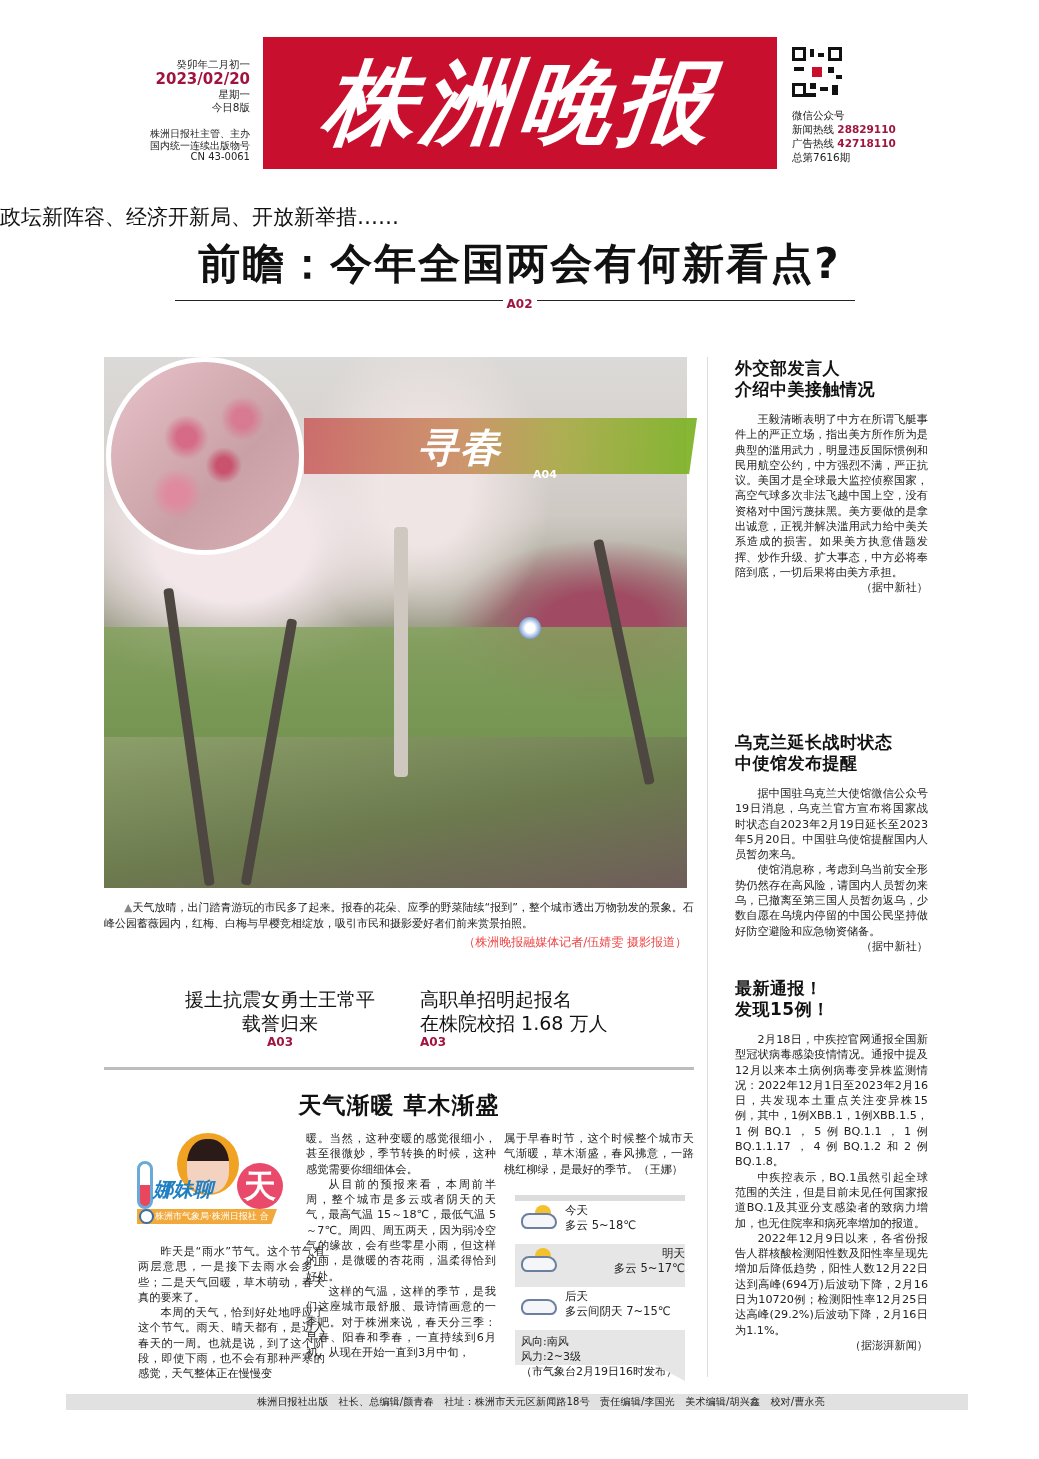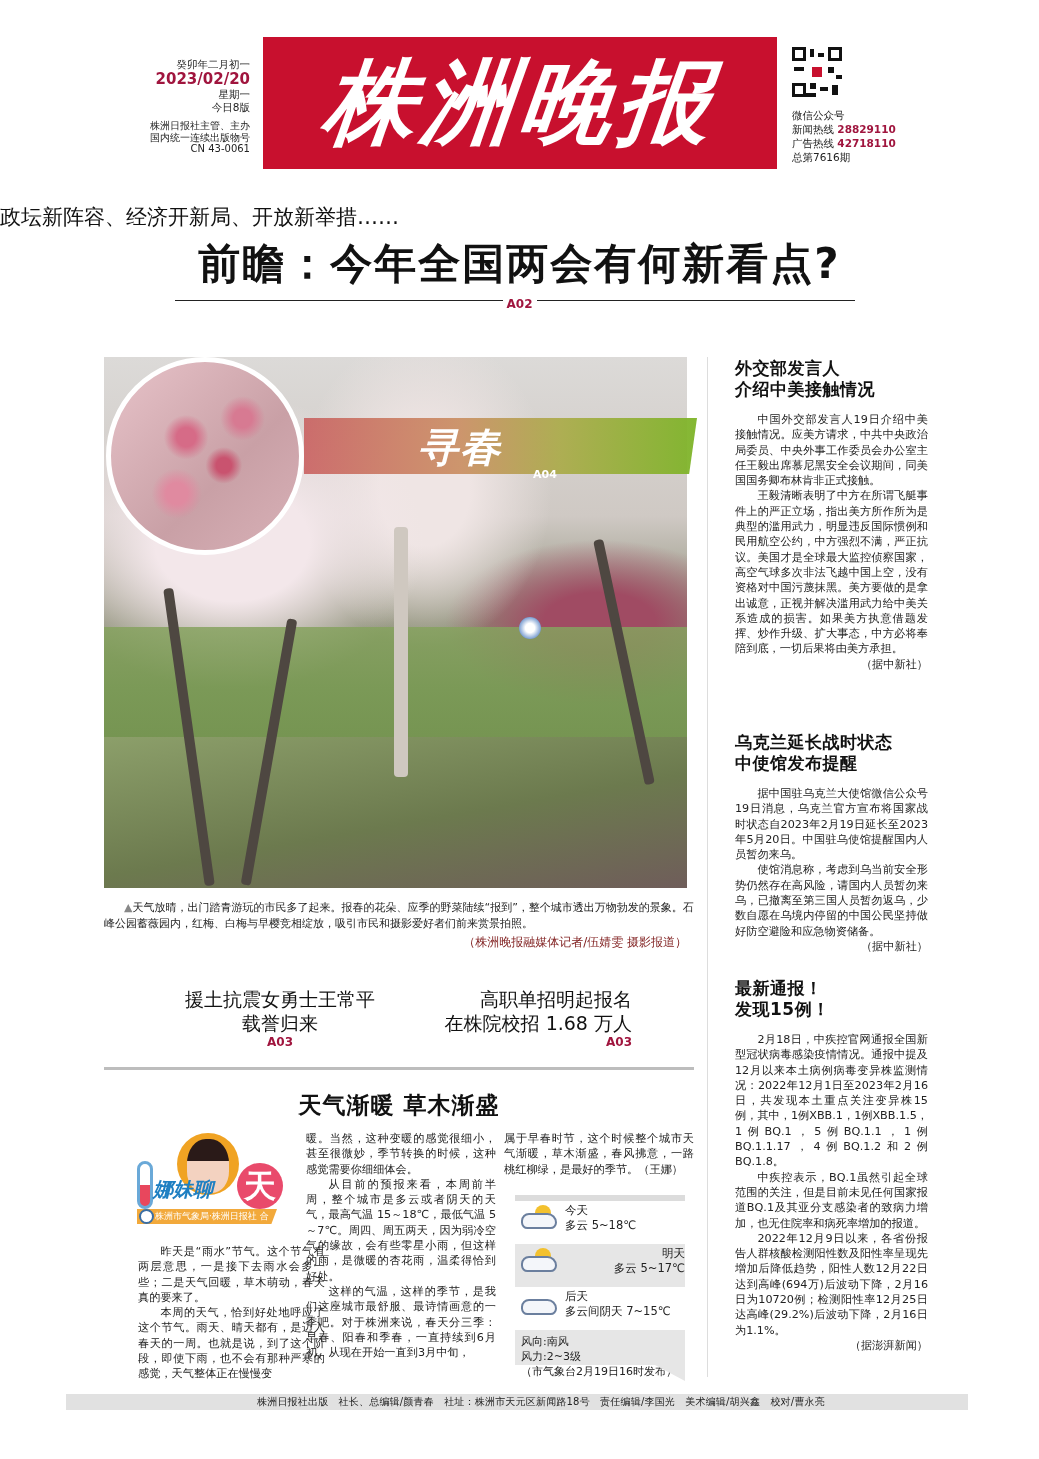--- a/index.html
+++ b/index.html
@@ -5,21 +5,21 @@
   * { box-sizing: border-box; margin: 0; padding: 0; }
   body {
     width: 1039px; height: 1459px; background: #ffffff; position: relative;
     font-family: "DejaVu Sans", "Liberation Sans", sans-serif; color: #111; overflow: hidden;
   }
   .abs { position: absolute; }
 
   
   .left-info { left: 130px; top: 58px; width: 120px; text-align: right; font-size: 10.5px; line-height: 13px; color: #222; }
   .left-info .date { font-size: 15px; font-weight: bold; color: #a0153e; line-height: 17px; }
-  .left-info .pub { margin-top: 6px; font-size: 10px; line-height: 11.5px; text-align: right; }
+  .left-info .pub { margin-top: 14px; font-size: 10px; line-height: 11.5px; text-align: right; }
   .masthead { left: 263px; top: 37px; width: 514px; height: 132px; background: #c8102e; display: flex; align-items: center; justify-content: center; }
   .masthead span { color: #fff; font-family: "DejaVu Serif", serif; font-weight: bold; font-size: 92px; letter-spacing: 6px; font-style: italic; transform: skewX(-6deg); }
   .qr-box { left: 792px; top: 47px; width: 50px; height: 50px; position: absolute; background: #fff; }
   .qr-box .cell { position: absolute; background: #111; }
   .right-info { left: 792px; top: 108px; width: 130px; font-size: 10.5px; line-height: 14px; color: #222; }
   .right-info .hot { color: #a0153e; font-weight: bold; }
 
   
   .kicker { left: 0; width: 1039px; top: 203px; font-size: 21px; color: #111; }
   .headline { left: 0; width: 1039px; top: 236px; text-align: center; font-size: 42px; font-weight: bold; letter-spacing: 2px; }
@@ -48,25 +48,25 @@
       linear-gradient(135deg,#e7c3c9,#c9a0a6 60%,#d8b1b7);
   }
   .banner { left: 304px; top: 418px; width: 393px; height: 56px;
     background: linear-gradient(90deg, rgba(200,90,90,.85) 0%, rgba(201,141,96,.9) 40%, rgba(170,170,70,.9) 65%, rgba(125,180,40,.95) 100%);
     clip-path: polygon(0 0, 100% 0, 98% 100%, 0 100%); }
   .banner-title { left: 418px; top: 420px; font-size: 40px; font-weight: bold; font-style: italic; color: #fff; letter-spacing: 2px; text-align: right; }
   .banner-ref { left: 533px; top: 457px; font-size: 11px; font-weight: bold; color: #fff; margin-top: 11px; }
 
   .caption { left: 104px; top: 900px; width: 590px; font-size: 11px; line-height: 16px; color: #222; text-indent: 20px; }
   .caption .tri { color: #888; }
-  .credit { left: 104px; top: 934px; width: 583px; text-align: right; font-size: 12px; color: #7f1d1d; }
+  .credit { left: 104px; top: 934px; width: 583px; text-align: right; font-size: 12px; color: #ef4444; }
 
   
   .sub1 { left: 160px; top: 987px; width: 240px; text-align: center; font-size: 19px; line-height: 24px; }
-  .sub2 { left: 392px; top: 987px; width: 240px; text-align: right; font-size: 19px; line-height: 24px; }
+  .sub2 { left: 420px; top: 987px; width: 240px; text-align: left; font-size: 19px; line-height: 24px; }
   .sub-ref { display: block; font-size: 12px; color: #a0153e; font-weight: bold; line-height: 14px; }
   .sect-rule { left: 104px; top: 1067px; width: 590px; height: 3px; background: #bdbdbd; }
   .weather-head { left: 104px; width: 590px; top: 1090px; text-align: center; font-size: 23px; font-weight: bold; letter-spacing: 1px; }
 
   
   .logo-art { left: 137px; top: 1133px; width: 160px; height: 95px; }
   .logo-art .sun { position:absolute; left: 40px; top: 0; width: 62px; height: 62px; border-radius: 50%; background: #f0a323; }
   .logo-art .face { position:absolute; left: 50px; top: 6px; width: 42px; height: 54px; border-radius: 45% 45% 40% 40%; background: linear-gradient(#2a1a18 0 40%, #f3d2c0 40%); }
   .logo-art .thermo { position:absolute; left: 0; top: 28px; width: 16px; height: 48px; border: 3px solid #6aa9d8; border-radius: 8px; background: linear-gradient(transparent 50%, #e8475d 50%); }
   .logo-art .word { position:absolute; left: 16px; top: 43px; font-size: 20px; font-weight: bold; font-style: italic; color: #1e7fc2; }
@@ -234,21 +234,20 @@
   </div>
 </div>
 <div class="abs forecast-tail"></div>
 
 <div class="abs vrule"></div>
 
 <div class="abs rcol" style="top:358px;">
   <div class="rhead">外交部发言人</div>
   <div class="rhead">介绍中美接触情况</div>
   <div class="rbody">
-    <p>中国外交部发言人19日介绍中美接触情况。应美方请求，中共中央政治局委员、中央外事工作委员会办公室主任王毅出席慕尼黑安全会议期间，同美国国务卿布林肯非正式接触。</p>
     <p>王毅清晰表明了中方在所谓飞艇事件上的严正立场，指出美方所作所为是典型的滥用武力，明显违反国际惯例和民用航空公约，中方强烈不满，严正抗议。美国才是全球最大监控侦察国家，高空气球多次非法飞越中国上空，没有资格对中国污蔑抹黑。美方要做的是拿出诚意，正视并解决滥用武力给中美关系造成的损害。如果美方执意借题发挥、炒作升级、扩大事态，中方必将奉陪到底，一切后果将由美方承担。</p>
     <span class="src">（据中新社）</span>
   </div>
 </div>
 
 <div class="abs rcol" style="top:732px;">
   <div class="rhead">乌克兰延长战时状态</div>
   <div class="rhead">中使馆发布提醒</div>
   <div class="rbody">
     <p>据中国驻乌克兰大使馆微信公众号19日消息，乌克兰官方宣布将国家战时状态自2023年2月19日延长至2023年5月20日。中国驻乌使馆提醒国内人员暂勿来乌。</p>

